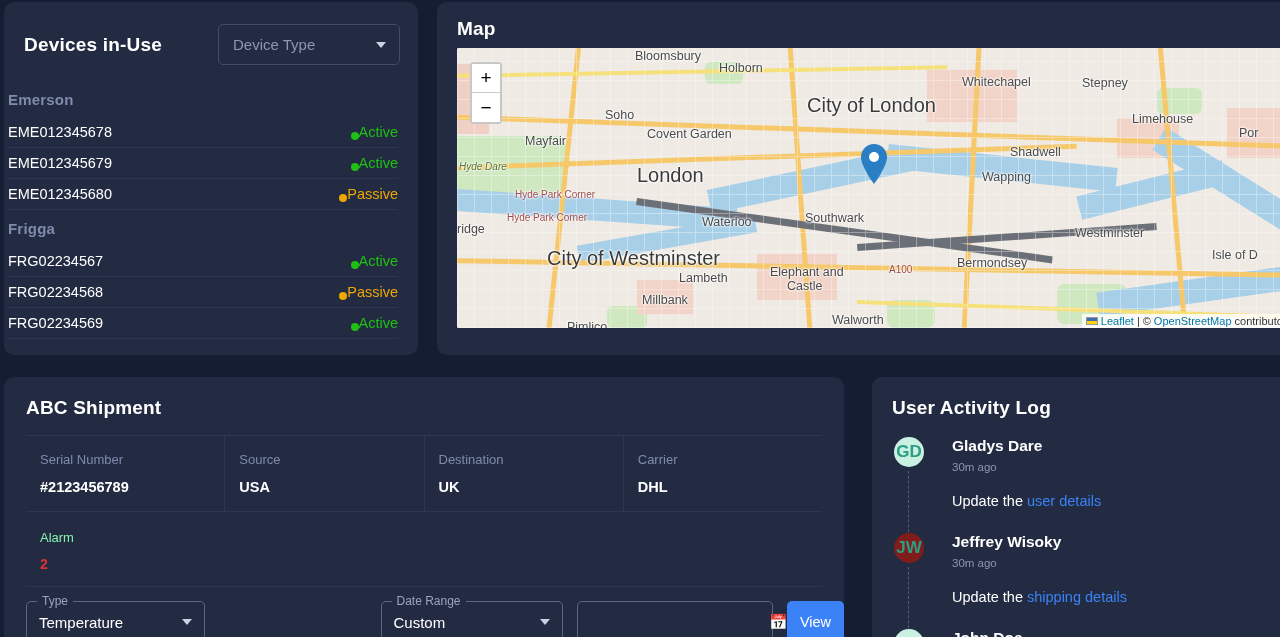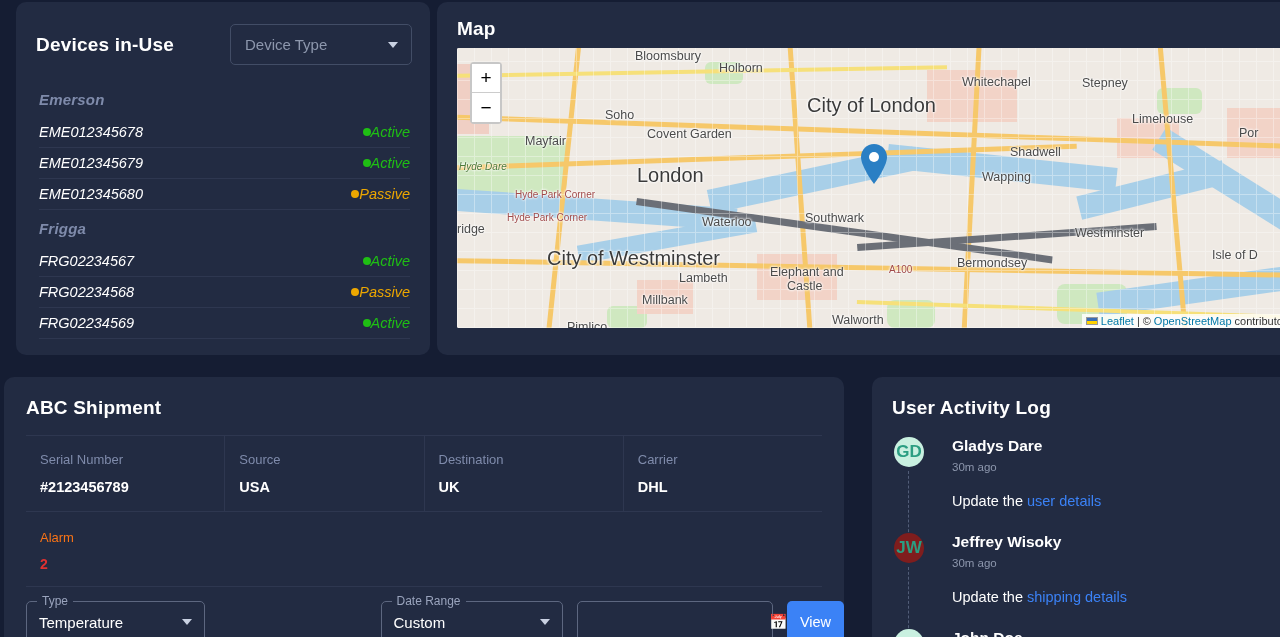--- a/index.html
+++ b/index.html
@@ -23,55 +23,55 @@
     border-radius: 10px;
   }
   .card-title {
     font-size: 19px;
     font-weight: bold;
     color: #ffffff;
     letter-spacing: .2px;
   }
 
   
-  #devices-card { left: 16px; top: 2px; width: 414px; height: 353px; }
+  #devices-card { left: 4px; top: 2px; width: 414px; height: 353px; }
   .devices-head {
     display: flex; align-items: center; justify-content: space-between;
     padding: 22px 18px 0 20px;
   }
   .device-type-select {
     width: 182px; height: 41px;
     border: 1px solid #424d66;
     border-radius: 5px;
     background: transparent;
     display: flex; align-items: center; justify-content: space-between;
     padding: 0 13px 0 14px;
     cursor: pointer;
   }
   .device-type-select .ph { color: #8d97ad; font-size: 15px; }
   .caret {
     width: 0; height: 0;
     border-left: 5px solid transparent;
     border-right: 5px solid transparent;
     border-top: 6px solid #c9d1e2;
   }
-  .devices-body { padding: 16px 20px 0 23px; font-style: italic; }
+  .devices-body { padding: 16px 20px 0 4px; }
   .group-label {
     color: #7f8bab; font-size: 15px; font-weight: bold;
     padding: 10px 0 9px 0; letter-spacing: .2px;
   }
   .device-row {
     display: flex; align-items: center; justify-content: space-between;
     height: 31px;
     border-bottom: 1px solid #2e3750;
     font-size: 14.5px;
     cursor: pointer;
   }
   .device-id { color: #ffffff; }
-  .status { display: flex; align-items: center; gap: 0; font-size: 14.5px; }
+  .status { display: flex; align-items: flex-end; gap: 0; font-size: 14.5px; }
   .dot { width: 8px; height: 8px; border-radius: 50%; display: inline-block; }
   .status.active   { color: #1fbf14; }
   .status.active .dot   { background: #1fbf14; }
   .status.passive  { color: #eda700; }
   .status.passive .dot  { background: #eda700; }
 
   
   #map-card { left: 437px; top: 2px; width: 860px; height: 353px; }
   .map-head { padding: 16px 0 0 20px; }
   .map-wrap {
@@ -147,21 +147,21 @@
   }
   .detail-cell {
     flex: 1;
     padding: 16px 0 16px 14px;
     border-right: 1px solid #2e3750;
   }
   .detail-cell:last-child { border-right: none; }
   .detail-label { color: #7f8bab; font-size: 13px; margin-bottom: 12px; }
   .detail-value { color: #ffffff; font-size: 14.5px; font-weight: bold; }
   .alarm-block { padding: 18px 0 0 36px; }
-  .alarm-label { color: #f97316; font-size: 13px; margin-bottom: 11px; }
+  .alarm-label { color: #86efac; font-size: 13px; margin-bottom: 11px; }
   .alarm-value { color: #e03131; font-size: 14px; font-weight: bold; }
   .form-sep { margin: 14px 22px 0 22px; border-top: 1px solid #2e3750; }
 
   .form-row {
     display: flex; align-items: center; gap: 14px;
     padding: 14px 0 0 22px;
   }
   .mui-field {
     position: relative;
     height: 42px;

